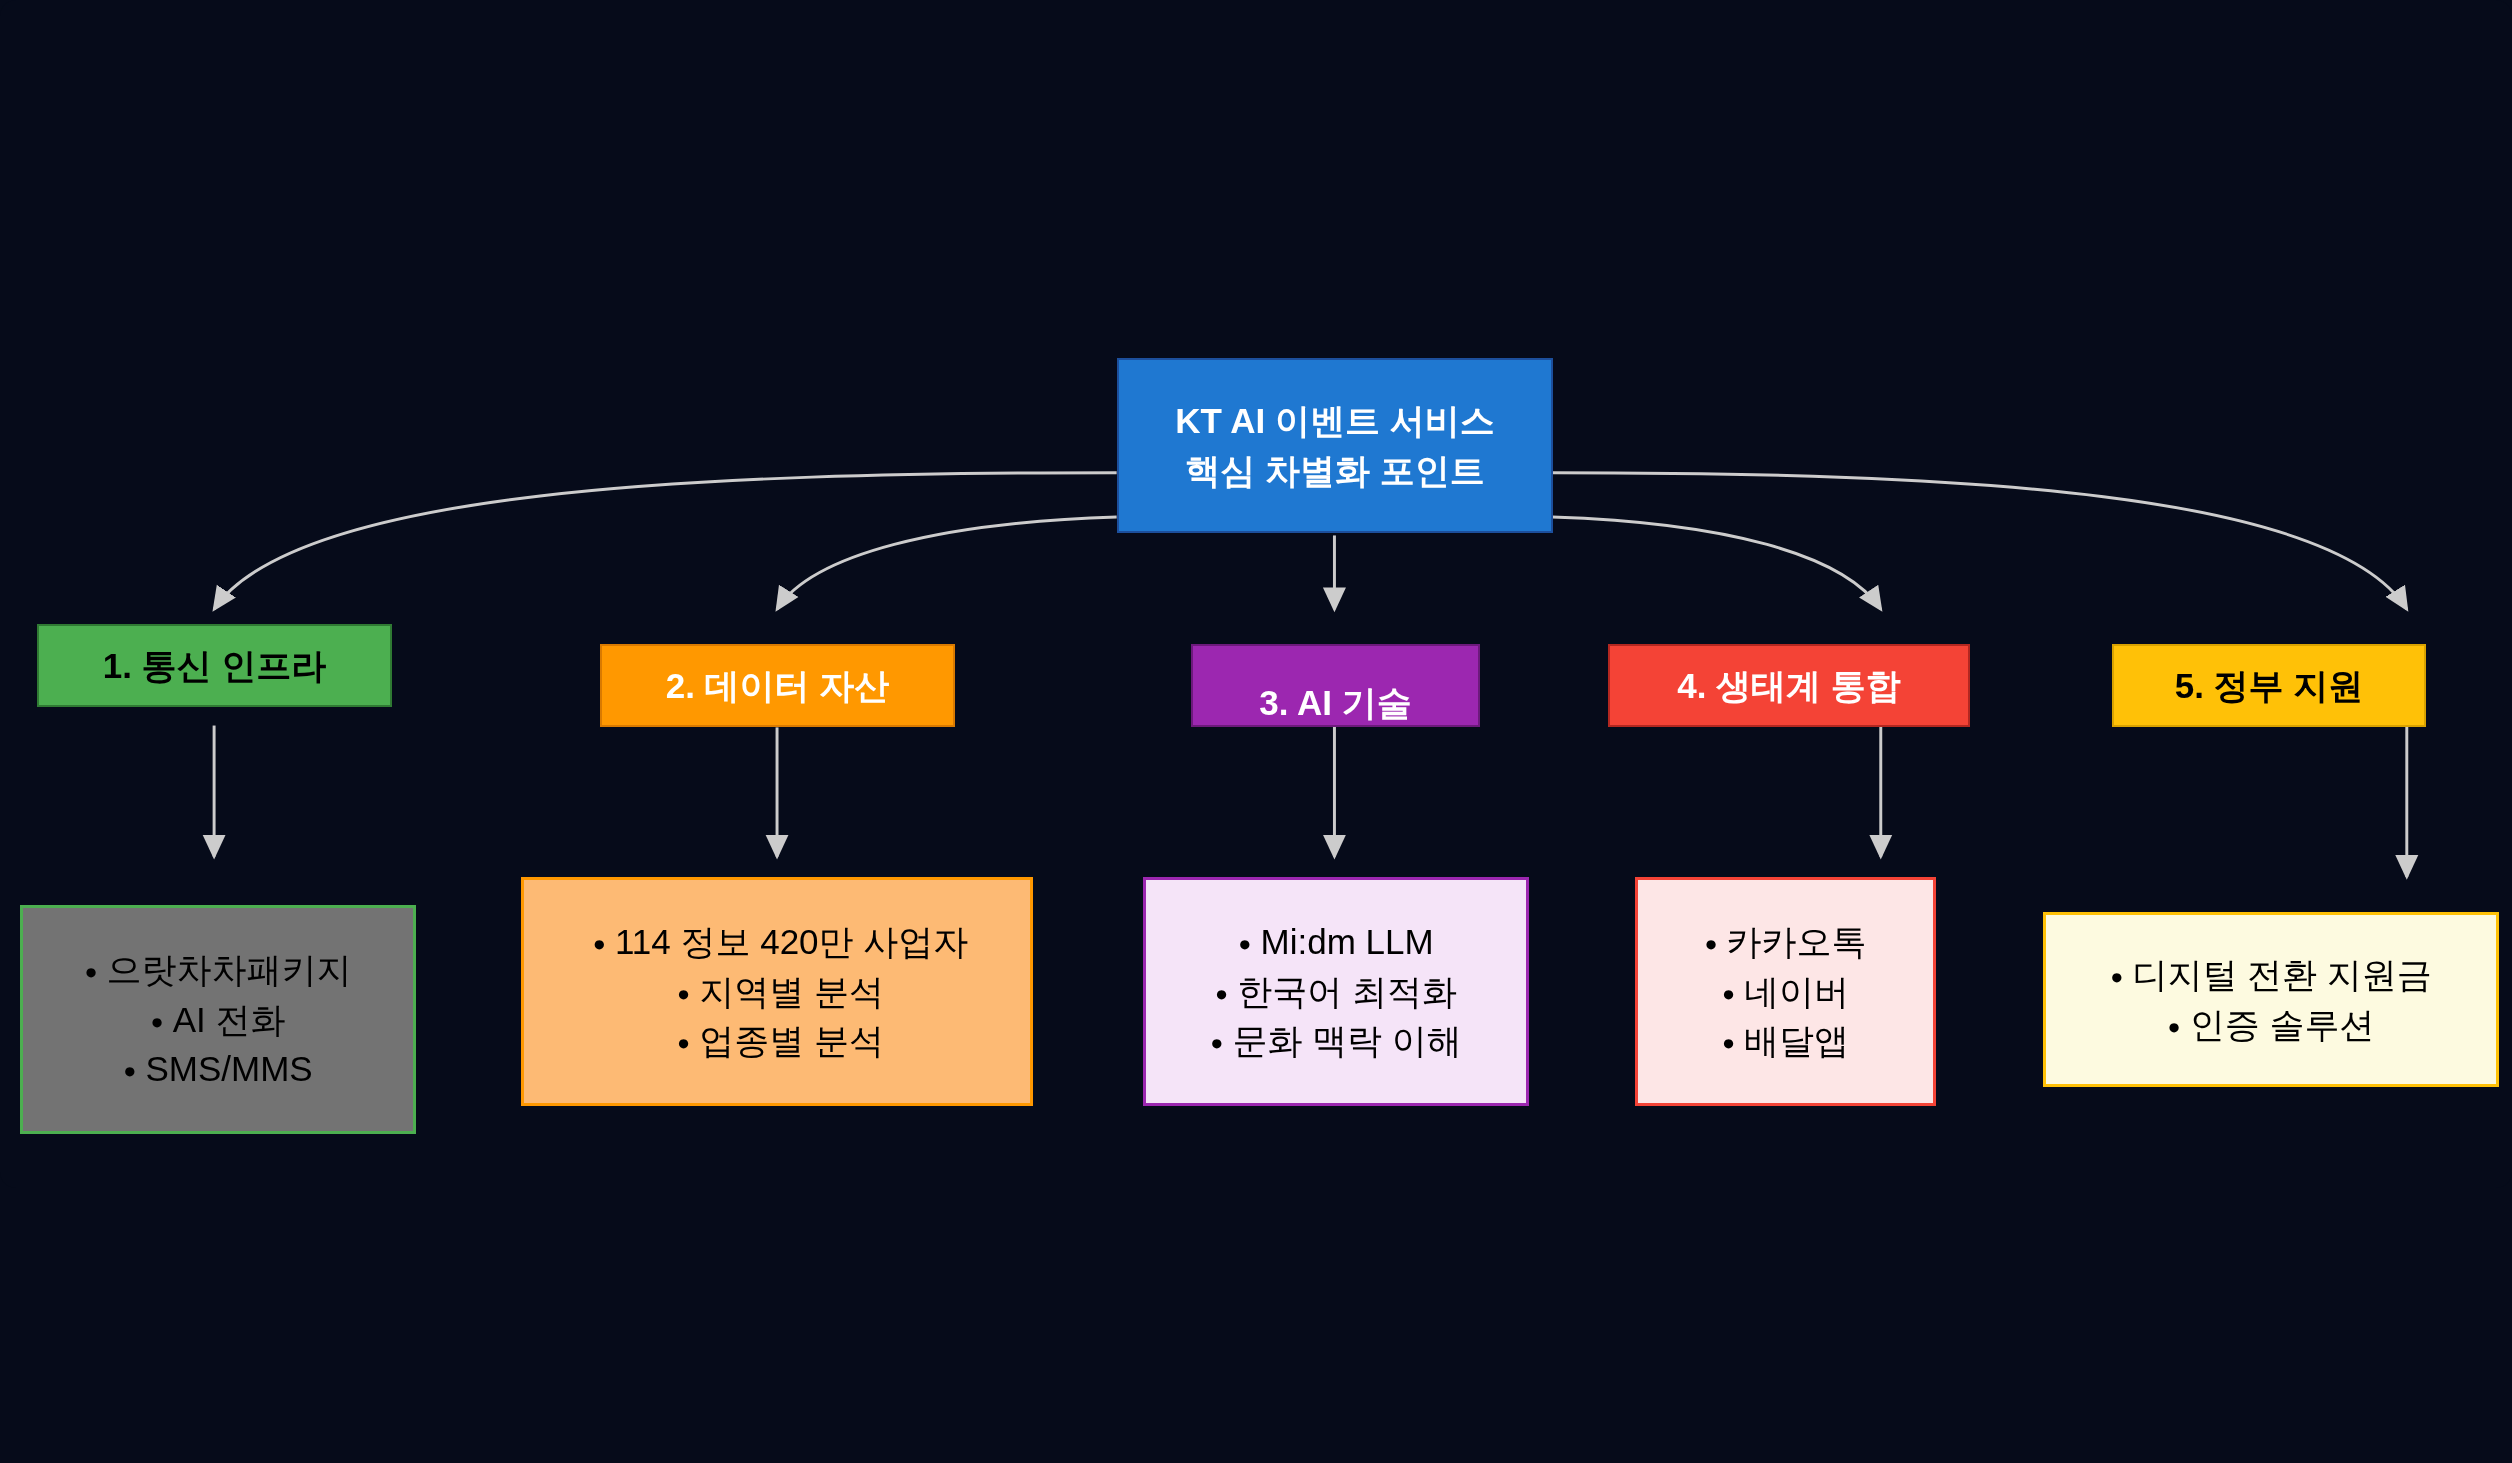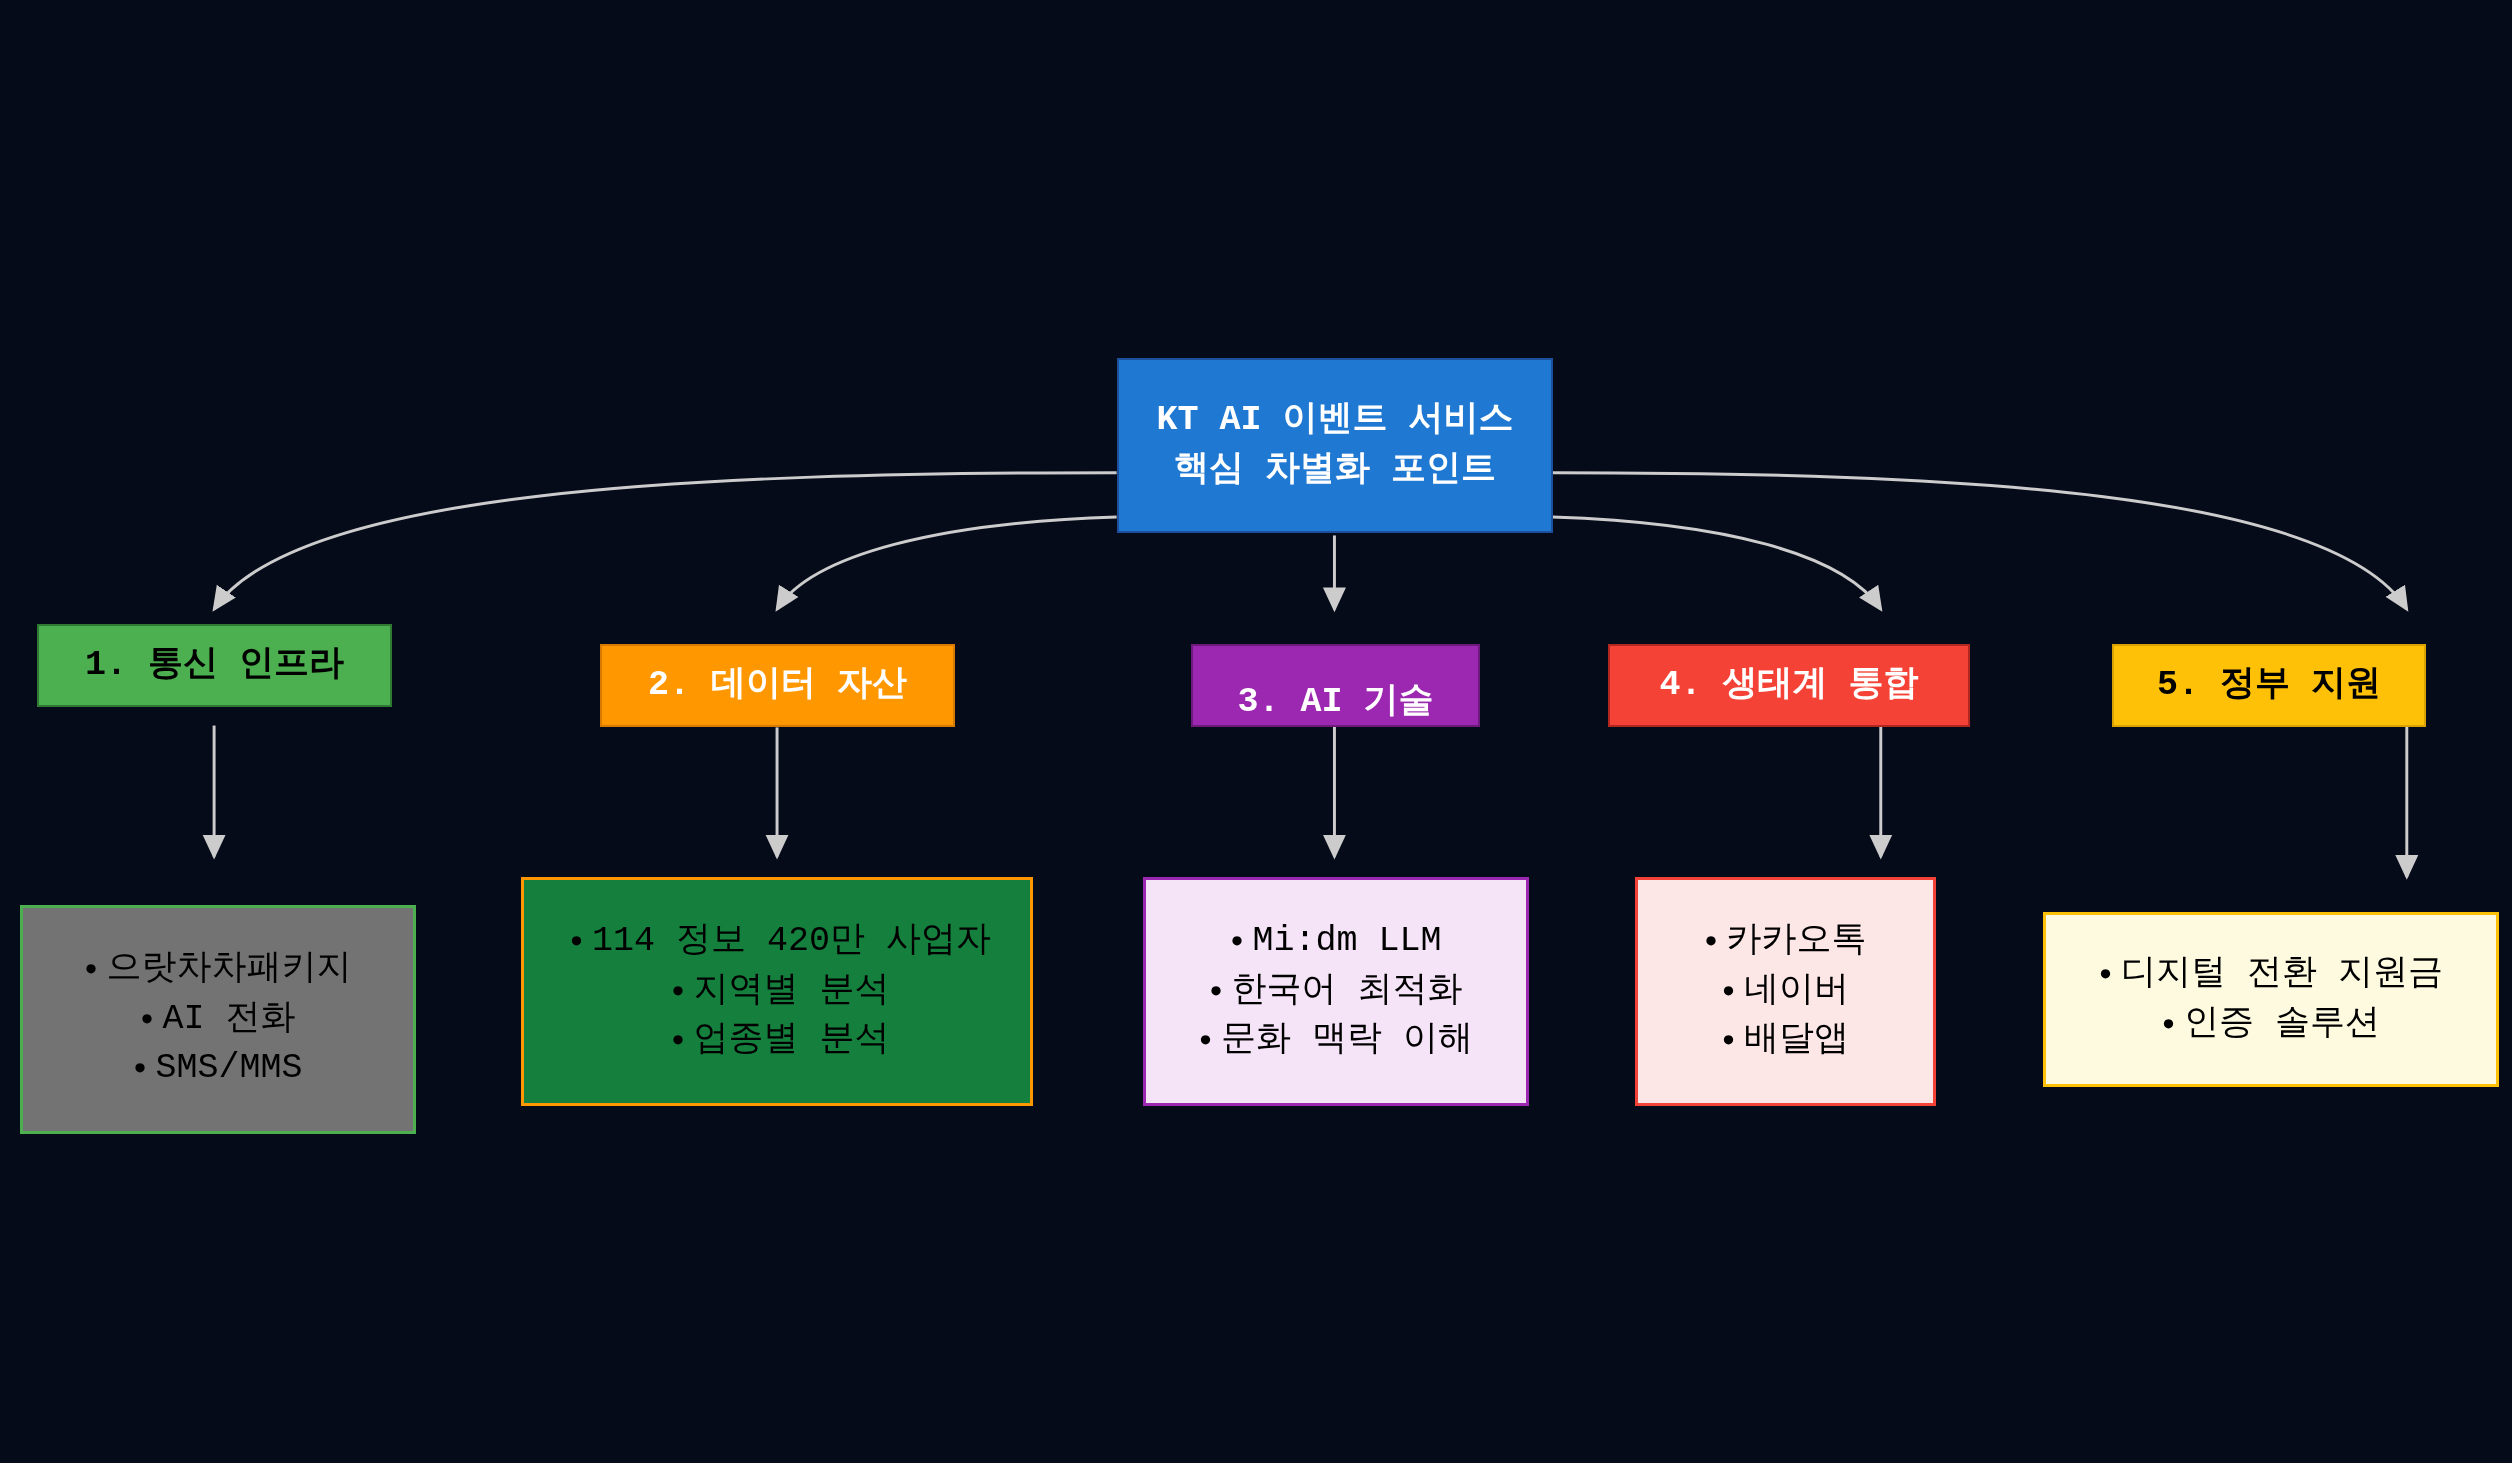--- a/index.html
+++ b/index.html
@@ -6,21 +6,21 @@
     margin: 0;
     padding: 0;
     background: #060b1a;
   }
   #canvas {
     position: relative;
     width: 2512px;
     height: 1188px;
     background: #060b1a;
     overflow: hidden;
-    font-family: Liberation Mono, monospace;
+    font-family: Liberation Sans, sans-serif;
     border-radius: 16px;
   }
   #edge-layer {
     position: absolute;
     left: 0;
     top: 0;
     width: 2512px;
     height: 1464px;
     pointer-events: none;
   }
@@ -126,21 +126,21 @@
   </div>
 
   <div class="node node-detail" style="left: 20px; top: 877px; width: 396px; height: 229px; background: #737373; border-color: rgb(76, 175, 80); color: rgb(0, 0, 0); margin-top: 28px;">
     <ul class="bullets">
       <li><span class="dot">●</span><span>으랏차차패키지</span></li>
       <li><span class="dot">●</span><span>AI 전화</span></li>
       <li><span class="dot">●</span><span>SMS/MMS</span></li>
     </ul>
   </div>
 
-  <div class="node node-detail" style="left: 521px; top: 877px; width: 512px; height: 229px; background: #15803d; border-color: rgb(255, 152, 0); color: rgb(0, 0, 0); padding-left: 20px;">
+  <div class="node node-detail" style="left: 521px; top: 877px; width: 512px; height: 229px; background: #fdba74; border-color: rgb(255, 152, 0); color: rgb(0, 0, 0); padding-left: 20px;">
     <ul class="bullets">
       <li><span class="dot">●</span><span>114 정보 420만 사업자</span></li>
       <li><span class="dot">●</span><span>지역별 분석</span></li>
       <li><span class="dot">●</span><span>업종별 분석</span></li>
     </ul>
   </div>
 
   <div class="node node-detail" style="left: 1635px; top: 877px; width: 301px; height: 229px; background: rgb(253, 230, 230); border-color: rgb(244, 67, 54); color: rgb(0, 0, 0);">
     <ul class="bullets">
       <li><span class="dot">●</span><span>카카오톡</span></li>

